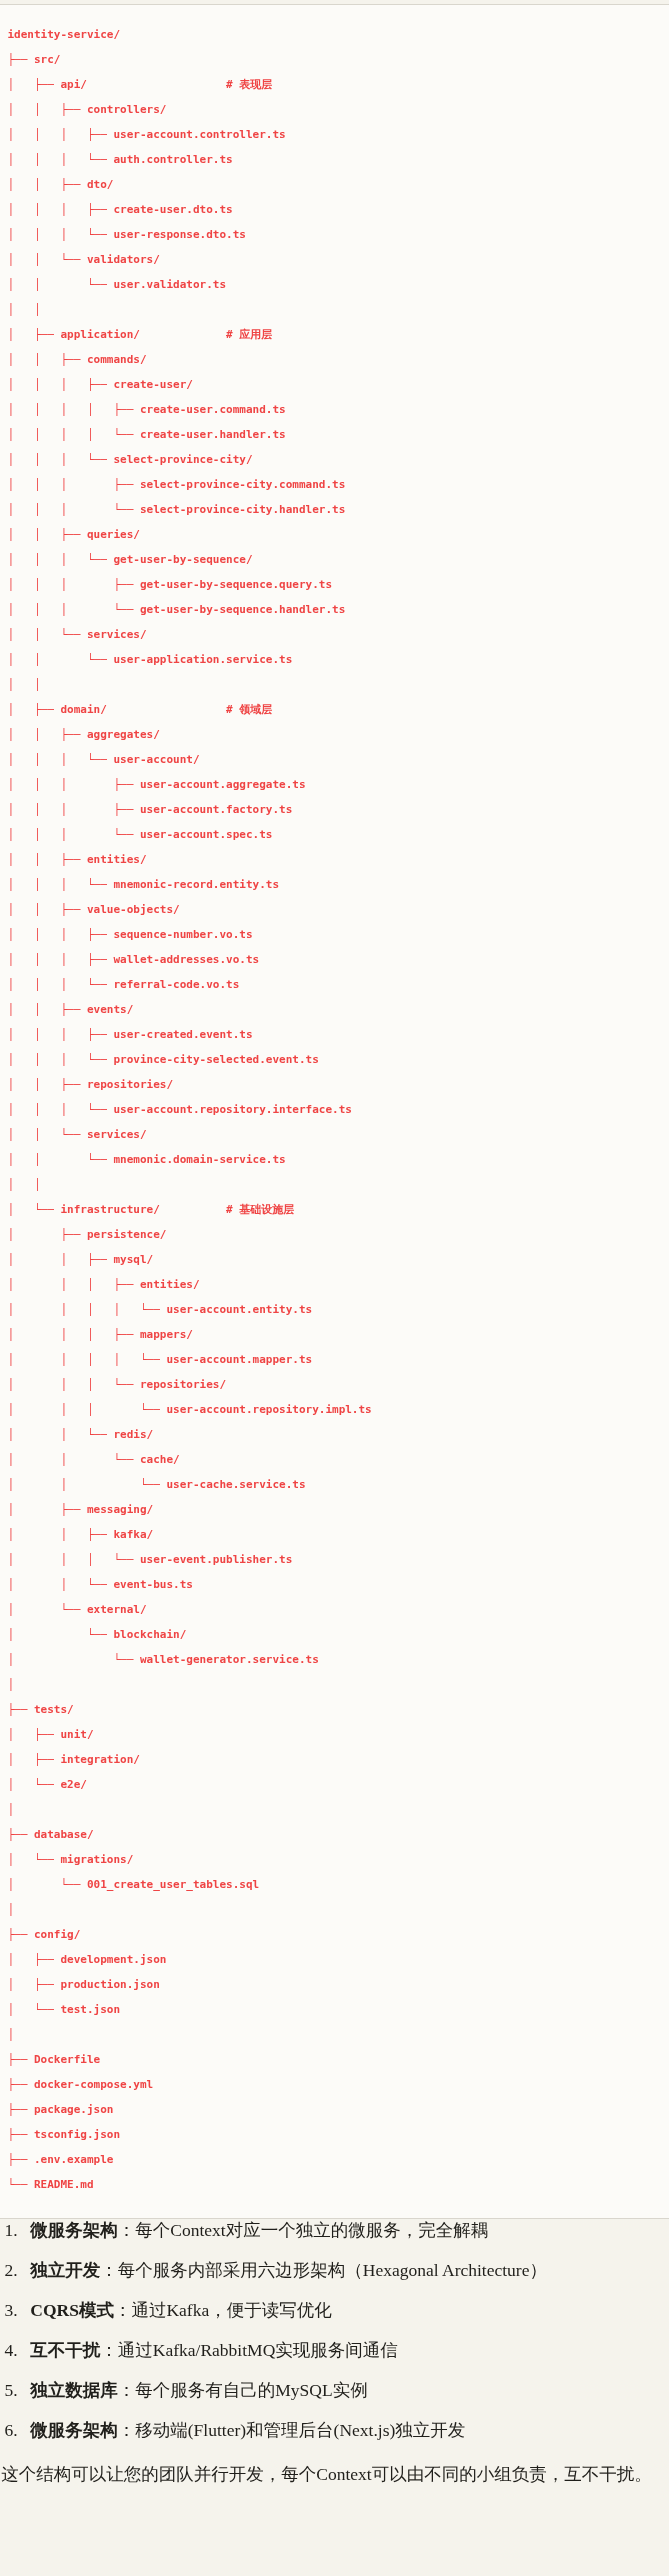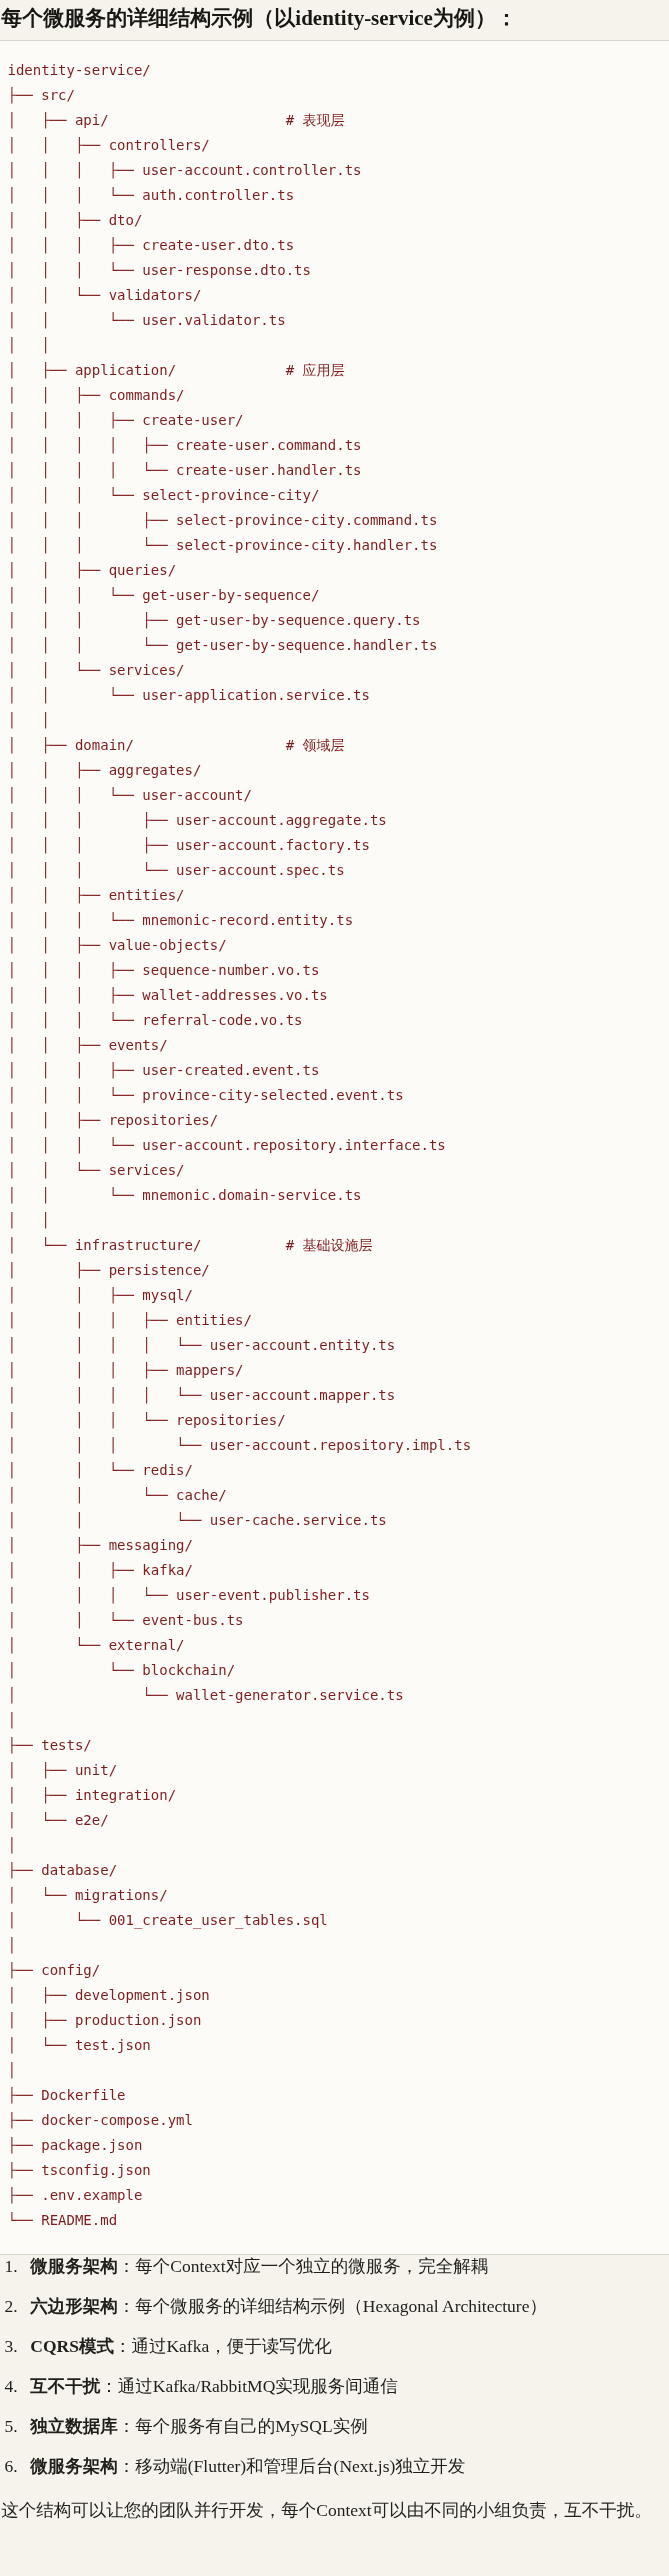--- a/index.html
+++ b/index.html
@@ -25,24 +25,25 @@
   .code-block {
     background: #fcfbf8;
     border-top: 0.6px solid #d9d6cd;
     border-bottom: 0.6px solid #d9d6cd;
     margin: 0 -1.3px;
     padding: 17px 7.5px 21px 7.5px;
   }
   .code-block pre {
     margin: 0;
     font-family: "DejaVu Sans Mono", monospace;
-    font-size: 14px;
+    font-size: 11px;
     line-height: 25px;
-    color: #7f1d1d;
+    color: #ef4444;
     white-space: pre;
+    font-weight: bold;
   }
   .notes-heading {
     font-size: 21px;
     line-height: 1.3;
     font-weight: 700;
     color: #181714;
     margin: 24px 0 15px 0;
   }
   .notes-list {
     list-style: none;
@@ -68,21 +69,20 @@
     line-height: 22.5px;
     margin: 22px 0 0 0;
     color: #201f1b;
   }
 </style>
 </head>
 <body>
 
 <div class="page">
 
-  <h2 class="page-title">每个微服务的详细结构示例（以identity-service为例）：</h2>
 
   <div class="code-block">
     <pre>identity-service/
 ├── src/
 │   ├── api/                     # 表现层
 │   │   ├── controllers/
 │   │   │   ├── user-account.controller.ts
 │   │   │   └── auth.controller.ts
 │   │   ├── dto/
 │   │   │   ├── create-user.dto.ts
@@ -166,21 +166,21 @@
 ├── .env.example
 └── README.md</pre>
   </div>
 
 
   <ol class="notes-list">
     <li class="note-item">
       <span class="note-number">1.</span><strong class="note-label">微服务架构</strong><span class="note-text">：每个Context对应一个独立的微服务，完全解耦</span>
     </li>
     <li class="note-item">
-      <span class="note-number">2.</span><strong class="note-label">六边形架构</strong><span class="note-text">：每个微服务的详细结构示例（Hexagonal Architecture）</span>
+      <span class="note-number">2.</span><strong class="note-label">独立开发</strong><span class="note-text">：每个服务内部采用六边形架构（Hexagonal Architecture）</span>
     </li>
     <li class="note-item">
       <span class="note-number">3.</span><strong class="note-label">CQRS模式</strong><span class="note-text">：通过Kafka，便于读写优化</span>
     </li>
     <li class="note-item">
       <span class="note-number">4.</span><strong class="note-label">互不干扰</strong><span class="note-text">：通过Kafka/RabbitMQ实现服务间通信</span>
     </li>
     <li class="note-item">
       <span class="note-number">5.</span><strong class="note-label">独立数据库</strong><span class="note-text">：每个服务有自己的MySQL实例</span>
     </li>

